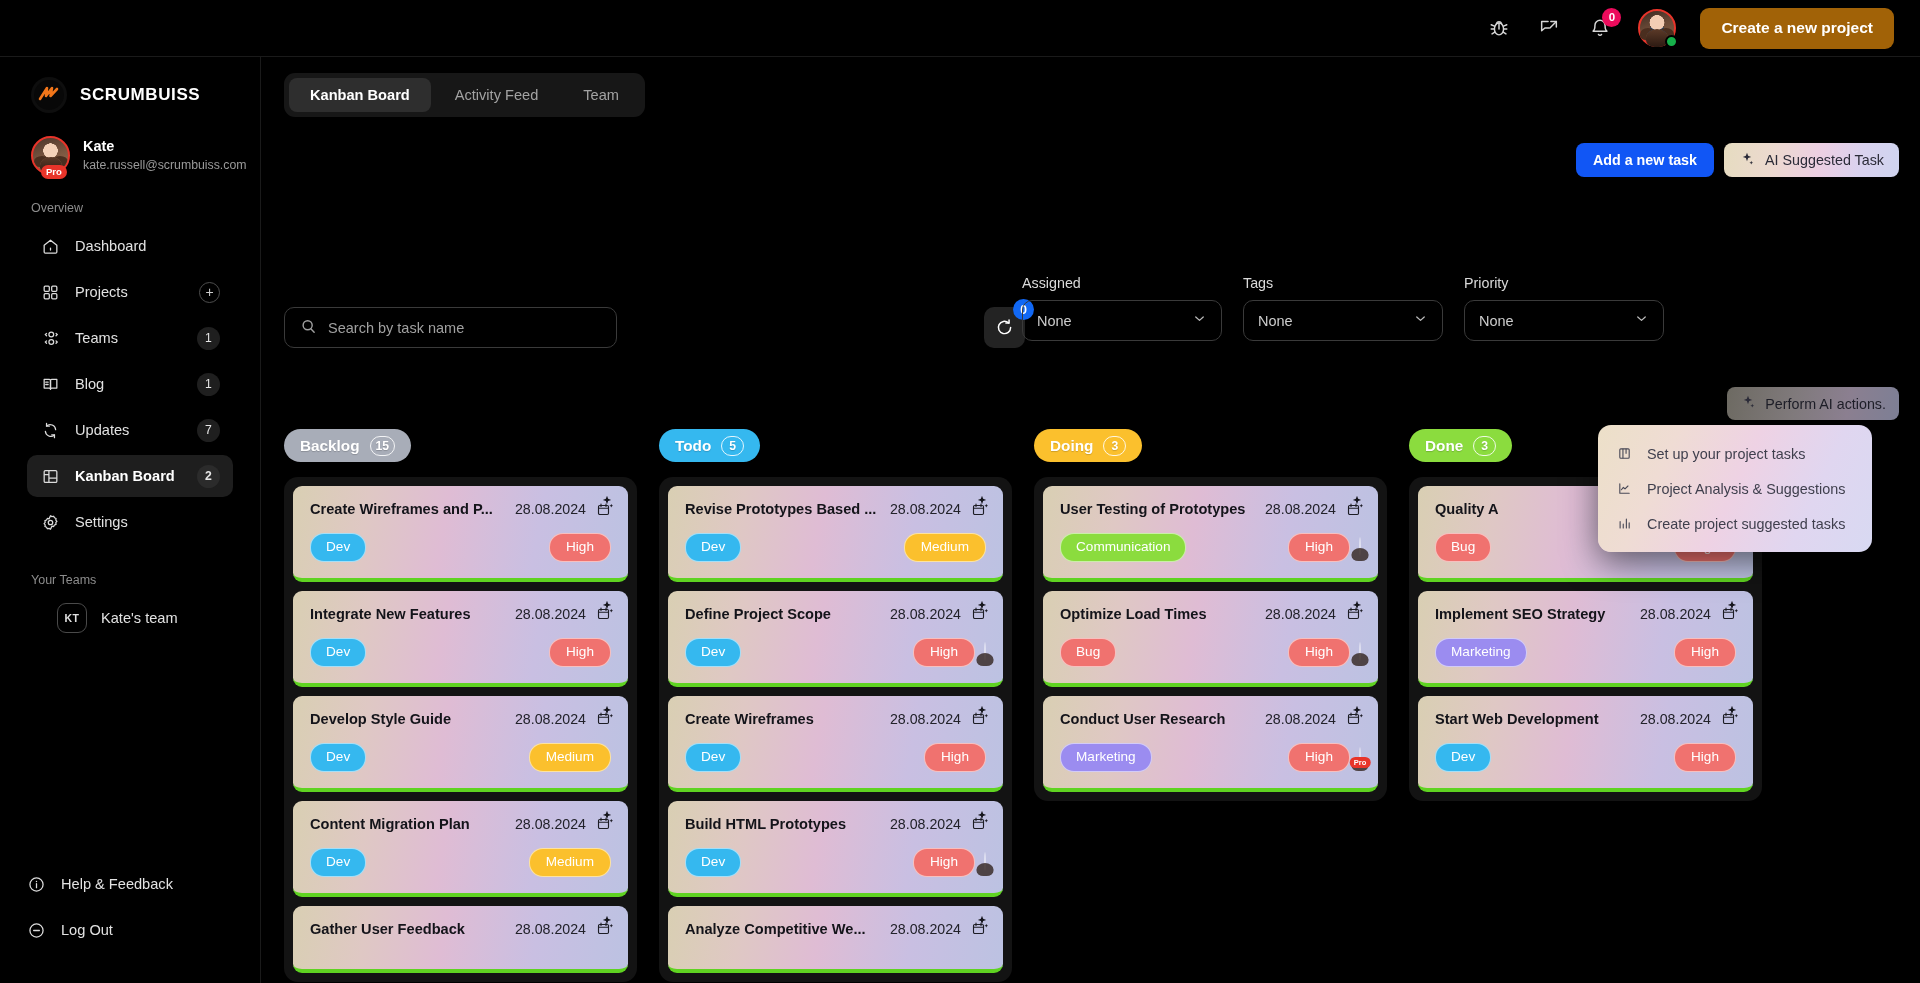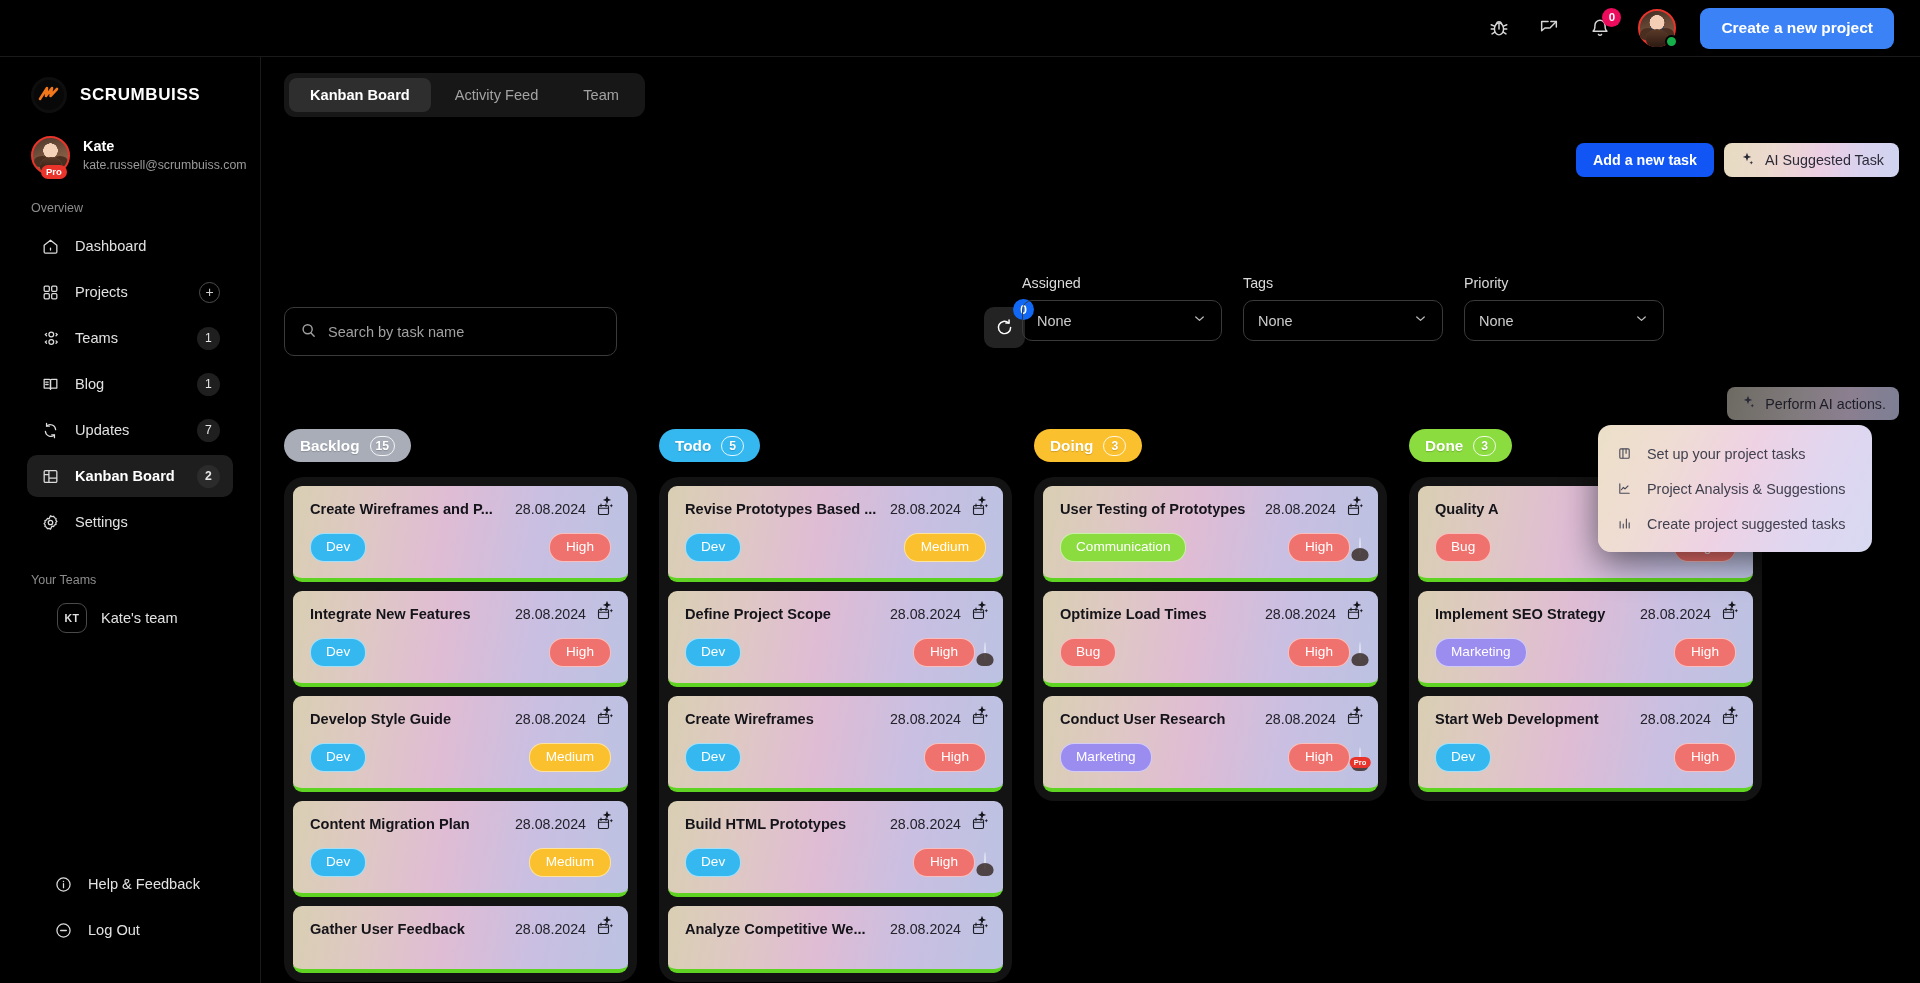--- a/index.html
+++ b/index.html
@@ -40,21 +40,21 @@
     content:""; position:absolute; left:50%; top:52%; transform:translateX(-50%);
     width:22px; height:18px; border-radius:50% 50% 40% 40%;
     background:linear-gradient(180deg,#5c3a28,#2c1a12);
     box-shadow:-9px -4px 0 -3px #4a2e1f, 9px -4px 0 -3px #4a2e1f;
   }
   .status-dot {
     position:absolute; right:-2px; bottom:-1px; width:13px; height:13px;
     background:#16b04a; border-radius:50%; border:2px solid #000;
   }
   .create-btn {
-    background:#3b82f6; color:#fff; border:none; border-radius:9px;
+    background:#a16207; color:#fff; border:none; border-radius:9px;
     height:41px; padding:0 21px; font-size:15.5px; font-weight:600;
     cursor:pointer; font-family:inherit; white-space:nowrap;
   }
 
   
   .sidebar {
     position:absolute; left:0; top:57px; width:261px; height:926px;
     background:#000; border-right:1px solid #1a1a1a;
     display:flex; flex-direction:column;
   }
@@ -110,21 +110,21 @@
     display:flex; align-items:center; justify-content:center;
     color:#cfcfcf; font-size:14px; line-height:1;
   }
   .team-item { display:flex; align-items:center; gap:14px; padding:0 13px; height:42px; cursor:pointer; }
   .team-ini {
     width:30px; height:30px; border-radius:9px; border:1px solid #4a4a4a;
     display:flex; align-items:center; justify-content:center;
     color:#e2e2e2; font-size:10.5px; font-weight:600; letter-spacing:.4px;margin-left:17px;
   }
   .team-nm { color:#e2e2e2; font-size:14.6px; }
-  .sb-bottom { margin-top:auto; padding:0 40px 28px; }
+  .sb-bottom { margin-top:auto; padding:0 13px 28px; }
 
   
   .main { position:absolute; left:261px; top:57px; width:1659px; height:926px; background:#000; overflow:hidden; }
 
   .tabs {
     position:absolute; left:23px; top:16px;
     background:#171717; border-radius:11px; padding:5px; display:flex; gap:3px;
   }
   .tab {
     padding:9px 21px; border-radius:8px; font-size:14.6px;
@@ -138,21 +138,21 @@
     height:34px; padding:0 17px; font-size:14.3px; font-weight:600; cursor:pointer; font-family:inherit;
   }
   .ai-task-btn {
     height:34px; padding:0 15px; border:none; border-radius:8px; cursor:pointer;
     font-size:14.3px; color:#2b2b38; font-family:inherit;
     display:flex; align-items:center; gap:10px;
     background:linear-gradient(100deg,#e6dcc0 0%, #ecd9cf 28%, #eccfe3 55%, #d9d2ef 78%, #cfd4ef 100%);
   }
 
   .search-box {
-    position:absolute; left:23px; top:250px; width:333px; height:49px;
+    position:absolute; left:23px; top:250px; width:333px; height:41px;
     border:1px solid #3a3a3a; border-radius:10px;
     display:flex; align-items:center; gap:11px; padding:0 15px;
   }
   .search-box .sp { color:#a0a0a0; font-size:14.5px; }
   .search-input {
     background:transparent; border:none; outline:none; color:#e8e8e8;
     font-size:14.5px; font-family:inherit; width:100%;
   }
   .search-input::placeholder { color:#a0a0a0; }
 
@@ -206,21 +206,21 @@
     height:33px; padding:0 16px; border-radius:17px;
     font-size:15.3px; font-weight:600; color:#fff; margin-bottom:15px;
     text-shadow:0 1px 1px rgba(0,0,0,.18);
   }
   .col-count {
     min-width:23px; height:20px; border-radius:11px;
     border:1.5px solid rgba(255,255,255,.85);
     display:flex; align-items:center; justify-content:center;
     font-size:12.2px; font-weight:600; padding:5px 5px;
   }
-  .col-body { background:#131313; border-radius:20px; padding:9px; display:flex; flex-direction:column; gap:9px; }
+  .col-body { background:#131313; border-radius:14px; padding:9px; display:flex; flex-direction:column; gap:9px; }
 
   .card {
     border-radius:9px; overflow:hidden; cursor:pointer;
     background:linear-gradient(100deg,#d9cfb3 0%, #dfc8c4 22%, #dfbcd4 45%, #c9bfe2 72%, #bcc2e2 100%);
     border-bottom:4px solid #5fd321; position:relative;
     padding:15px 17px 16px;
   }
   .card-top { display:flex; align-items:center; gap:10px; }
   .card-title {
     font-size:14.6px; font-weight:700; color:#14141a;

